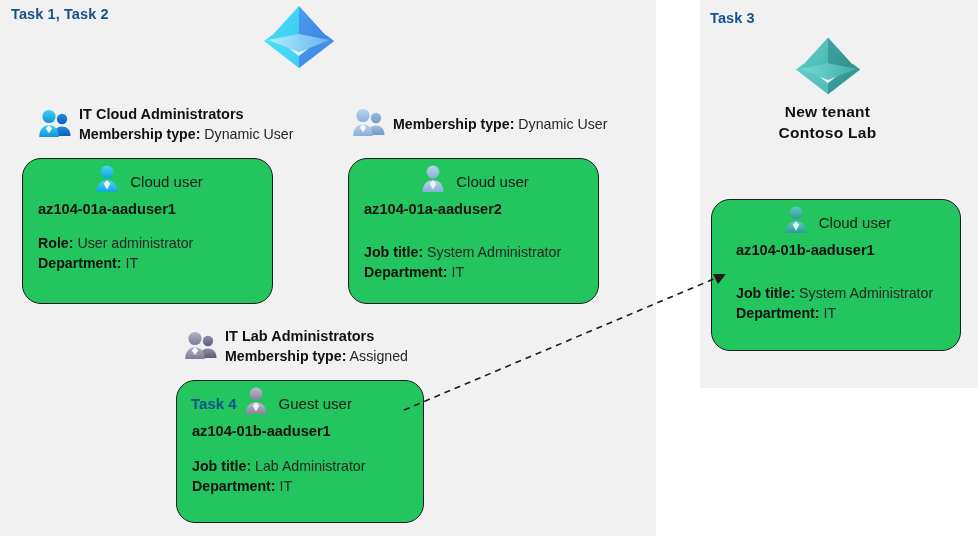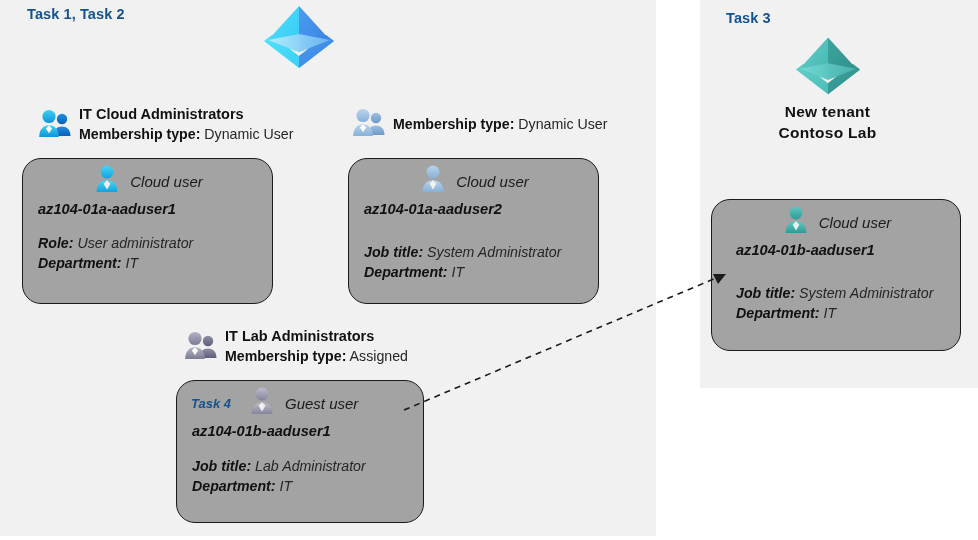--- a/index.html
+++ b/index.html
@@ -18,21 +18,20 @@
   #panel-right{left:700px;top:0;width:278px;height:388px;}
 
   
   .task-label{
     position:absolute;
     color:#15528e;
     font-weight:bold;
     font-size:14.5px;
     letter-spacing:.1px;
     white-space:nowrap;
-    margin-left:16px;
   }
   #task12{left:11px;top:6px;}
   #task3{left:710px;top:10px;}
 
   
   .tenant{position:absolute;text-align:center;}
   #tenant-default{left:219px;top:0px;width:160px;}
   #tenant-new{left:750px;top:32px;width:155px;}
   .tenant-icon{display:block;margin:0 auto;}
   .tenant-name{
@@ -55,39 +54,38 @@
   }
   .group-meta b{font-weight:bold;color:#111;}
 
   #group-cloud{left:38px;top:105px;}
   #group-system{left:352px;top:105px;}
   #group-lab{left:184px;top:327px;}
 
   
   .card{
     position:absolute;
-    background:#a3a3a3;
+    background:#22c55e;
     border:1.3px solid #1b1b1b;
     border-radius:19px;
     box-sizing:border-box;
-    font-style:italic;
   }
   #card-user1{left:22px;top:158px;width:251px;height:146px;}
   #card-user2{left:348px;top:158px;width:251px;height:146px;}
   #card-guest{left:176px;top:380px;width:248px;height:143px;}
   #card-user3{left:711px;top:199px;width:250px;height:152px;}
 
   .card-head{
     display:flex;align-items:center;
     padding-top:5px;
     justify-content:center;
   }
   .card-head.with-task{justify-content:flex-start;padding-left:14px;}
   .card-head .task-inline{
-    color:#15528e;font-weight:bold;font-size:13px;margin-right:16px;text-align:center;
+    color:#15528e;font-weight:bold;font-size:15px;margin-right:4px;text-align:center;
   }
   .user-icon{flex:0 0 auto;}
   .card-usertype{
     font-size:15px;color:#1b1b1b;margin-left:8px;white-space:nowrap;
   }
   .card-id{
     font-weight:bold;font-size:14.6px;color:#111;
     padding-left:15px;margin-top:3px;white-space:nowrap;
   }
   #card-user3 .card-id{padding-left:24px;}

